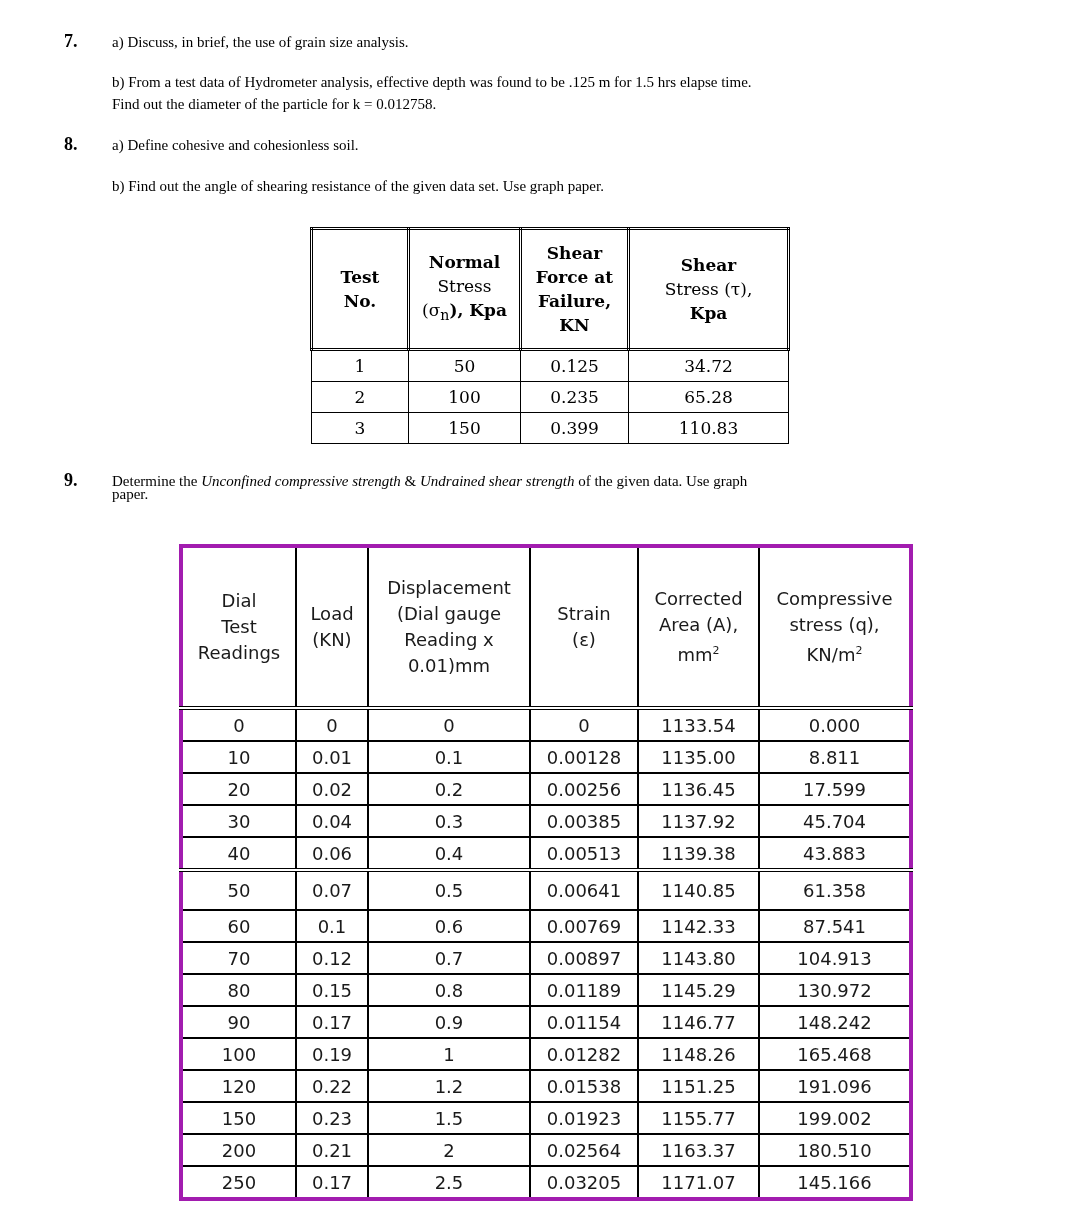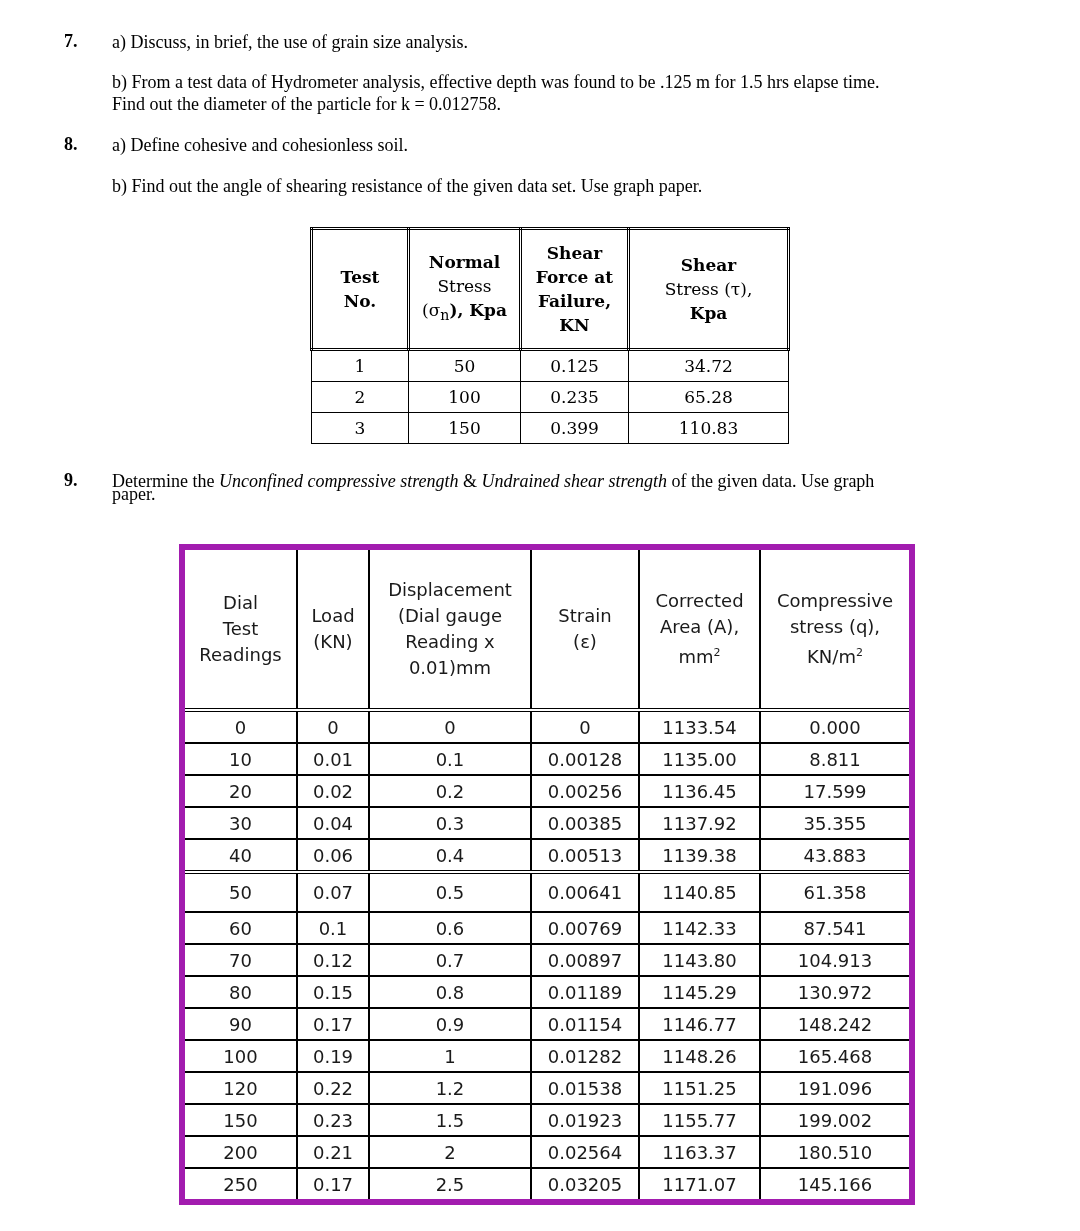--- a/index.html
+++ b/index.html
@@ -1,21 +1,21 @@
 <!DOCTYPE html>
 <html><head>
 <meta charset="utf-8">
 <style>
   html, body { margin: 0; padding: 0; background: #ffffff; }
   body {
     width: 1080px; height: 1231px; position: relative; overflow: hidden;
     font-family: "Liberation Serif", "DejaVu Serif", serif; color: #000;
   }
   .qnum { position: absolute; left: 64px; font-weight: bold; font-size: 18px; }
-  .qtext { position: absolute; left: 112px; font-size: 18px; line-height: 22px; white-space: nowrap; }
+  .qtext { position: absolute; left: 112px; font-size: 15px; line-height: 22px; white-space: nowrap; }
   .qtext i { }
 
   
   table.shear {
     position: absolute; left: 310px; top: 227px; border-collapse: collapse;
     font-family: "DejaVu Serif", "Liberation Serif", serif;
   }
   table.shear td, table.shear th {
     border: 1px solid #000; text-align: center; padding: 0;
   }
@@ -27,21 +27,21 @@
   table.shear tbody td { font-size: 17px; height: 30px; }
   table.shear col.c1 { width: 97px; }
   table.shear col.c2 { width: 112px; }
   table.shear col.c3 { width: 108px; }
   table.shear col.c4 { width: 160px; }
 
   
   table.ucs {
     position: absolute; left: 179px; top: 544px; border-collapse: collapse;
     font-family: "DejaVu Sans", "Liberation Sans", sans-serif;
-    border: 6px solid #a21caf;
+    border: 4px solid #a21caf;
   }
   table.ucs th, table.ucs td { border: 2px solid #000; text-align: center; padding: 0; }
   table.ucs thead th { font-weight: normal; font-size: 18px; line-height: 26px; height: 158px; color:#1a1a1a; }
   table.ucs tbody td { font-size: 18px; height: 30px; color:#1a1a1a; }
   table.ucs tbody tr.gap td { height: 37px; }
   table.ucs col.d1 { width: 115px; }
   table.ucs col.d2 { width: 72px; }
   table.ucs col.d3 { width: 162px; }
   table.ucs col.d4 { width: 108px; }
   table.ucs col.d5 { width: 121px; }
@@ -154,21 +154,21 @@
         <td>0.00256</td>
         <td>1136.45</td>
         <td>17.599</td>
       </tr>
       <tr>
         <td>30</td>
         <td>0.04</td>
         <td>0.3</td>
         <td>0.00385</td>
         <td>1137.92</td>
-        <td>35.355</td>
+        <td>45.704</td>
       </tr>
       <tr>
         <td>40</td>
         <td>0.06</td>
         <td>0.4</td>
         <td>0.00513</td>
         <td>1139.38</td>
         <td>43.883</td>
       </tr>
       <tr class="sect gap">

